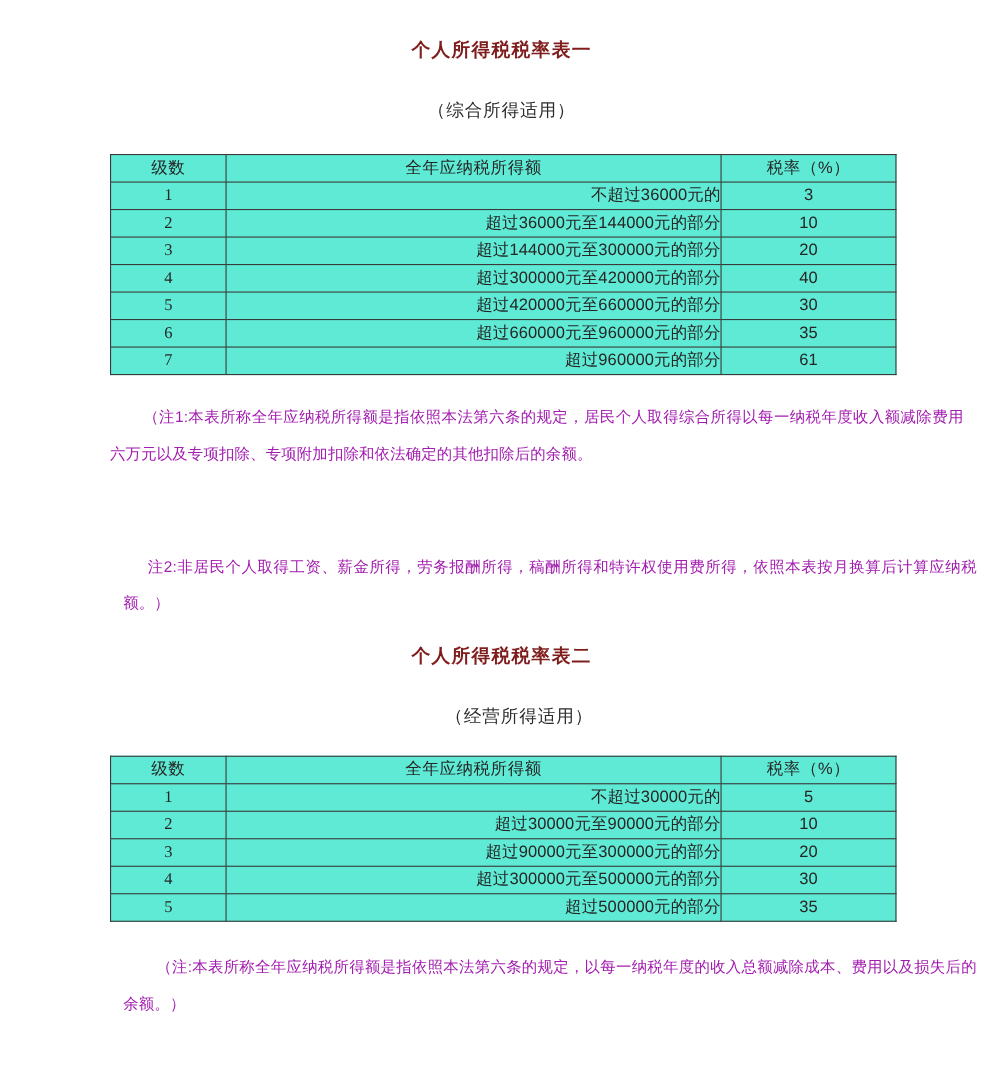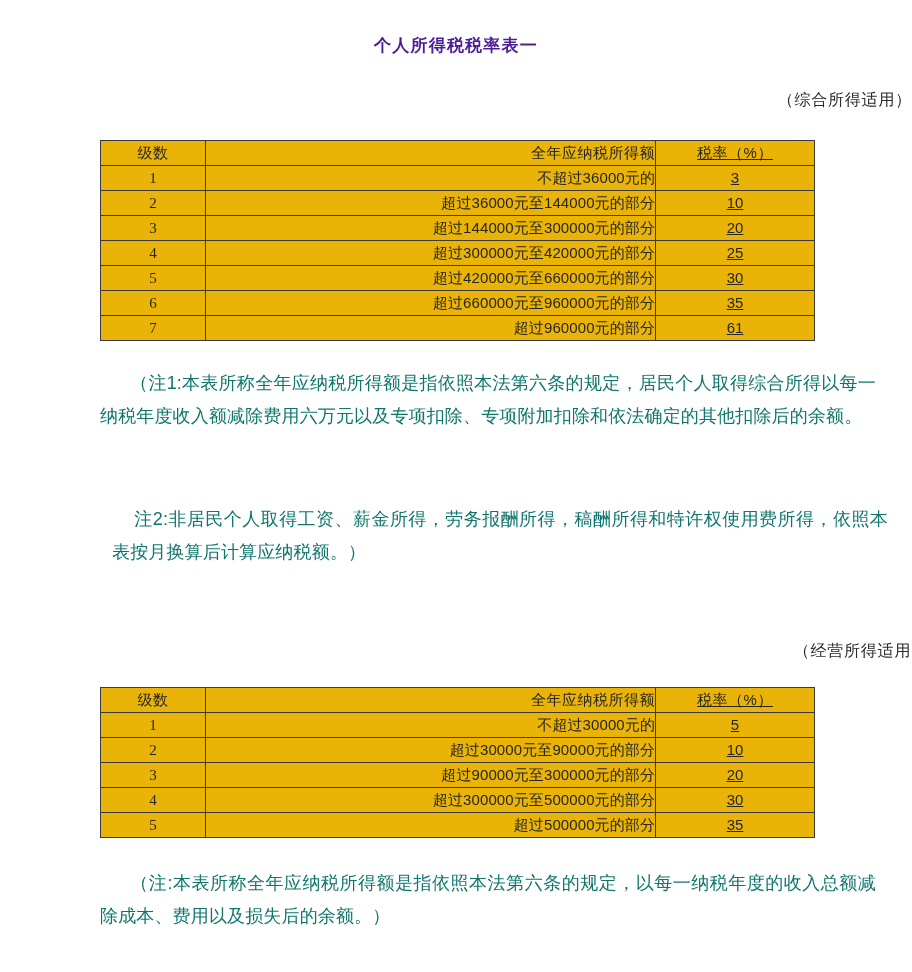--- a/index.html
+++ b/index.html
@@ -21,95 +21,95 @@
     position: relative;
     box-sizing: border-box;
   }
 
   
   .doc-title {
     text-align: center;
     font-size: 17px;
     font-weight: bold;
     letter-spacing: 1.2px;
-    color: #4c1d95;
+    color: #7f1d1d;
   }
   .doc-subtitle {
-    text-align: right;
+    text-align: center;
     font-size: 16px;
     font-weight: normal;
     letter-spacing: 0.8px;
     color: #2b2b2b;
   }
 
   
   .rate-table {
     border-collapse: collapse;
     table-layout: fixed;
     margin: 0 auto;
-    background: #eab308;
+    background: #5eead4;
   }
   .rate-table td, .rate-table th {
     border: 1px solid #3a3a3a;
     padding: 0;
     height: 24px;
     line-height: 24px;
     font-weight: normal;
     font-size: 15px;
     color: #262626;
     vertical-align: middle;
     overflow: hidden;
     white-space: nowrap;
   }
   .col-level   { width: 104px; text-align: center; }
   .col-bracket { width: 449px; text-align: right; padding-left: 8px; }
-  .col-rate    { width: 158px; text-align: center; text-decoration: underline; }
+  .col-rate    { width: 158px; text-align: center; }
 
   .rate-table thead td {
     text-align: center;
     font-size: 15px;
     letter-spacing: 0.5px;
   }
-  .rate-table thead td.col-bracket { padding-left: 0; text-align: right; }
+  .rate-table thead td.col-bracket { padding-left: 0; }
 
   .level-cell {
     font-family: "Liberation Serif", "DejaVu Serif", serif;
     font-size: 17px;
     color: #4a4a4a;
   }
   .rate-cell {
     font-size: 14px;
     color: #2b2b2b;
   }
   .bracket-cell {
     font-size: 15px;
     letter-spacing: 0.1px;
   }
 
   
   .note {
-    font-size: 18px;
+    font-size: 14px;
     line-height: 33px;
-    color: #0f766e;
+    color: #a21caf;
     text-align: justify;
     letter-spacing: 0.15px;
   }
   .note .indent { display: inline-block; width: 30px; }
   .note .indent-sm { display: inline-block; width: 22px; }
 
   
   #title-1     { position: absolute; left: 0;   top: 34px;  width: 912px; }
   #subtitle-1  { position: absolute; left: 0;   top: 90px;  width: 912px; }
   #table-1     { position: absolute; left: 100px; top: 140px; }
   #note-1      { position: absolute; left: 100px; top: 349px; width: 776px; }
   #note-2      { position: absolute; left: 112px; top: 485px; width: 776px; }
   #title-2     { position: absolute; left: 0;   top: 585px; width: 912px; }
   #subtitle-2  { position: absolute; left: 0;   top: 641px; width: 912px; padding-left: 16px; }
   #table-2     { position: absolute; left: 100px; top: 687px; }
-  #note-3      { position: absolute; left: 100px; top: 849px; width: 776px; }
+  #note-3      { position: absolute; left: 112px; top: 849px; width: 776px; }
 </style>
 </head>
 <body>
 
 <div class="page">
 
   <div id="title-1" class="doc-title">个人所得税税率表一</div>
 
   <div id="subtitle-1" class="doc-subtitle">（综合所得适用）</div>
 
@@ -133,21 +133,21 @@
         <td class="col-rate rate-cell">10</td>
       </tr>
       <tr>
         <td class="col-level level-cell">3</td>
         <td class="col-bracket bracket-cell">超过144000元至300000元的部分</td>
         <td class="col-rate rate-cell">20</td>
       </tr>
       <tr>
         <td class="col-level level-cell">4</td>
         <td class="col-bracket bracket-cell">超过300000元至420000元的部分</td>
-        <td class="col-rate rate-cell">25</td>
+        <td class="col-rate rate-cell">40</td>
       </tr>
       <tr>
         <td class="col-level level-cell">5</td>
         <td class="col-bracket bracket-cell">超过420000元至660000元的部分</td>
         <td class="col-rate rate-cell">30</td>
       </tr>
       <tr>
         <td class="col-level level-cell">6</td>
         <td class="col-bracket bracket-cell">超过660000元至960000元的部分</td>
         <td class="col-rate rate-cell">35</td>
@@ -157,20 +157,21 @@
         <td class="col-bracket bracket-cell">超过960000元的部分</td>
         <td class="col-rate rate-cell">61</td>
       </tr>
     </tbody>
   </table>
 
   <p id="note-1" class="note"><span class="indent"></span><span>（注1:本表所称全年应纳税所得额是指依照本法第六条的规定，居民个人取得综合所得以每一纳税年度收入额减除费用六万元以及专项扣除、专项附加扣除和依法确定的其他扣除后的余额。</span></p>
 
   <p id="note-2" class="note"><span class="indent-sm"></span><span>注2:非居民个人取得工资、薪金所得，劳务报酬所得，稿酬所得和特许权使用费所得，依照本表按月换算后计算应纳税额。）</span></p>
 
+  <div id="title-2" class="doc-title">个人所得税税率表二</div>
 
   <div id="subtitle-2" class="doc-subtitle">（经营所得适用）</div>
 
   <table id="table-2" class="rate-table">
     <thead>
       <tr>
         <td class="col-level">级数</td>
         <td class="col-bracket">全年应纳税所得额</td>
         <td class="col-rate">税率（%）</td>
       </tr>

